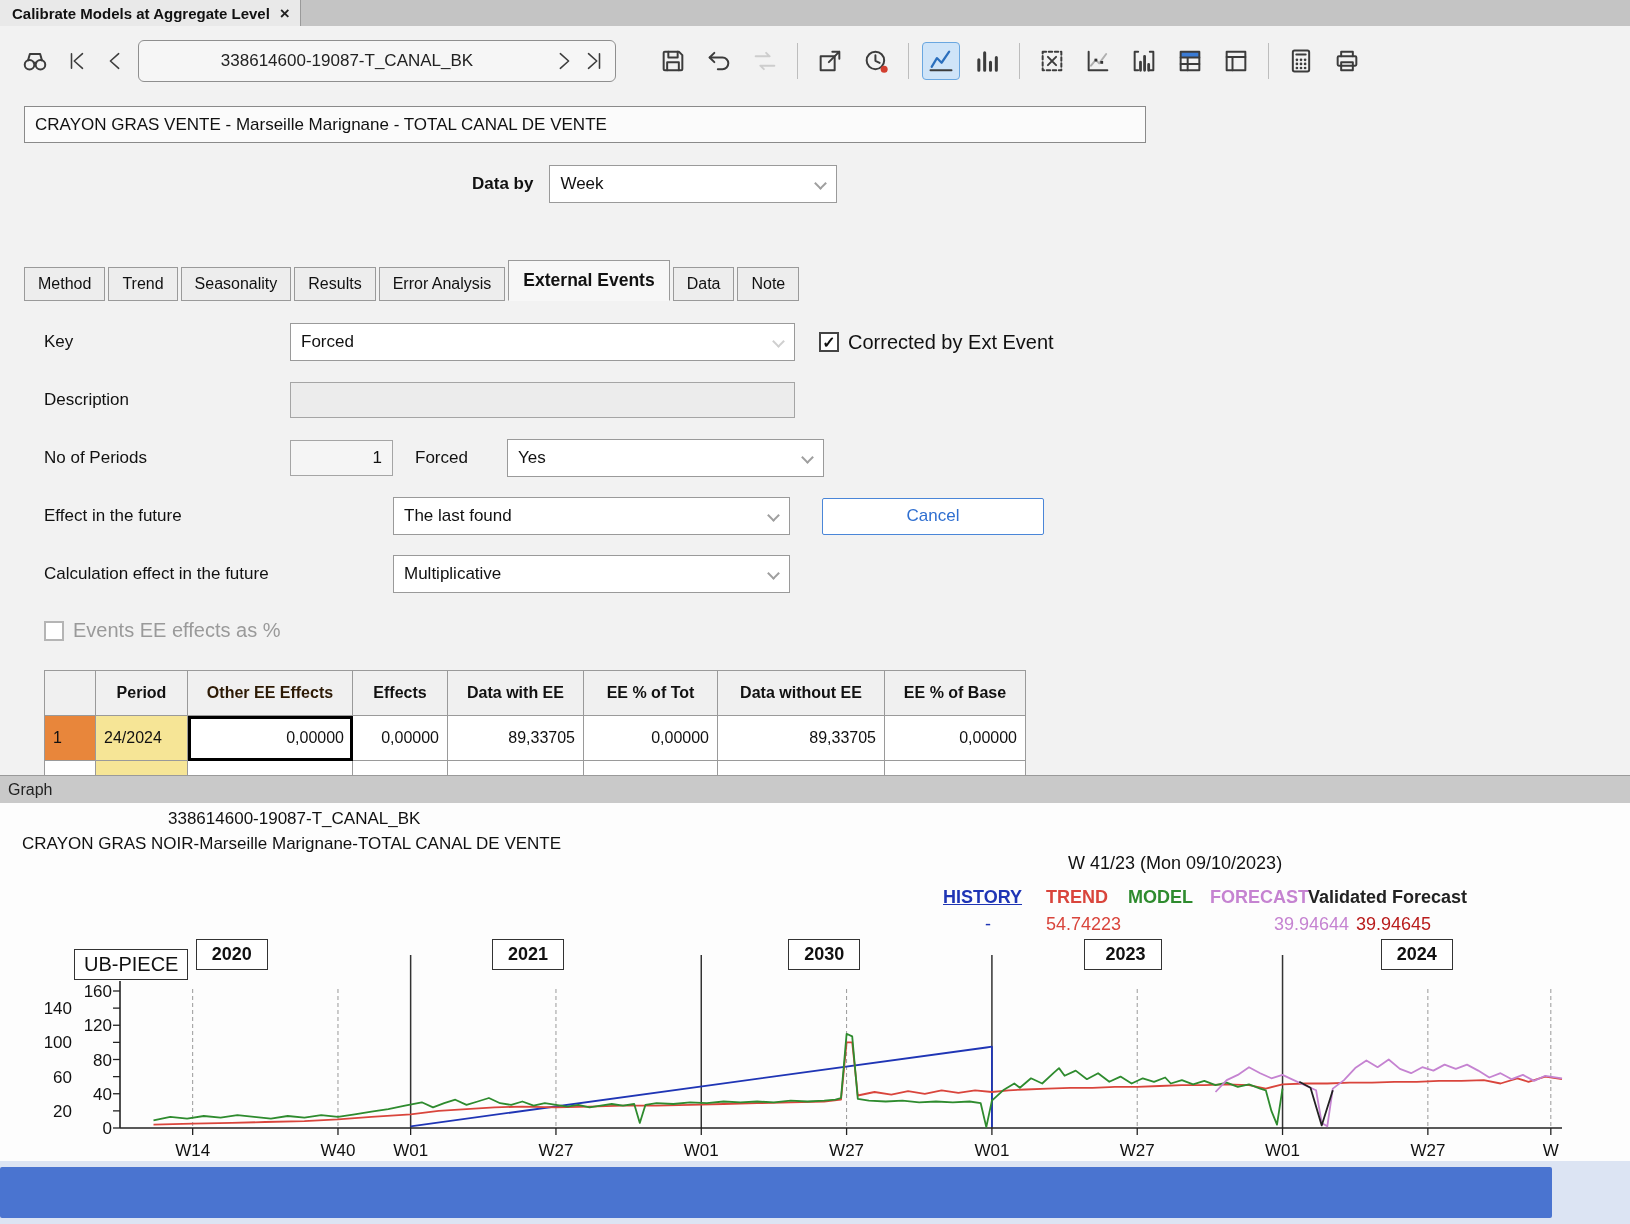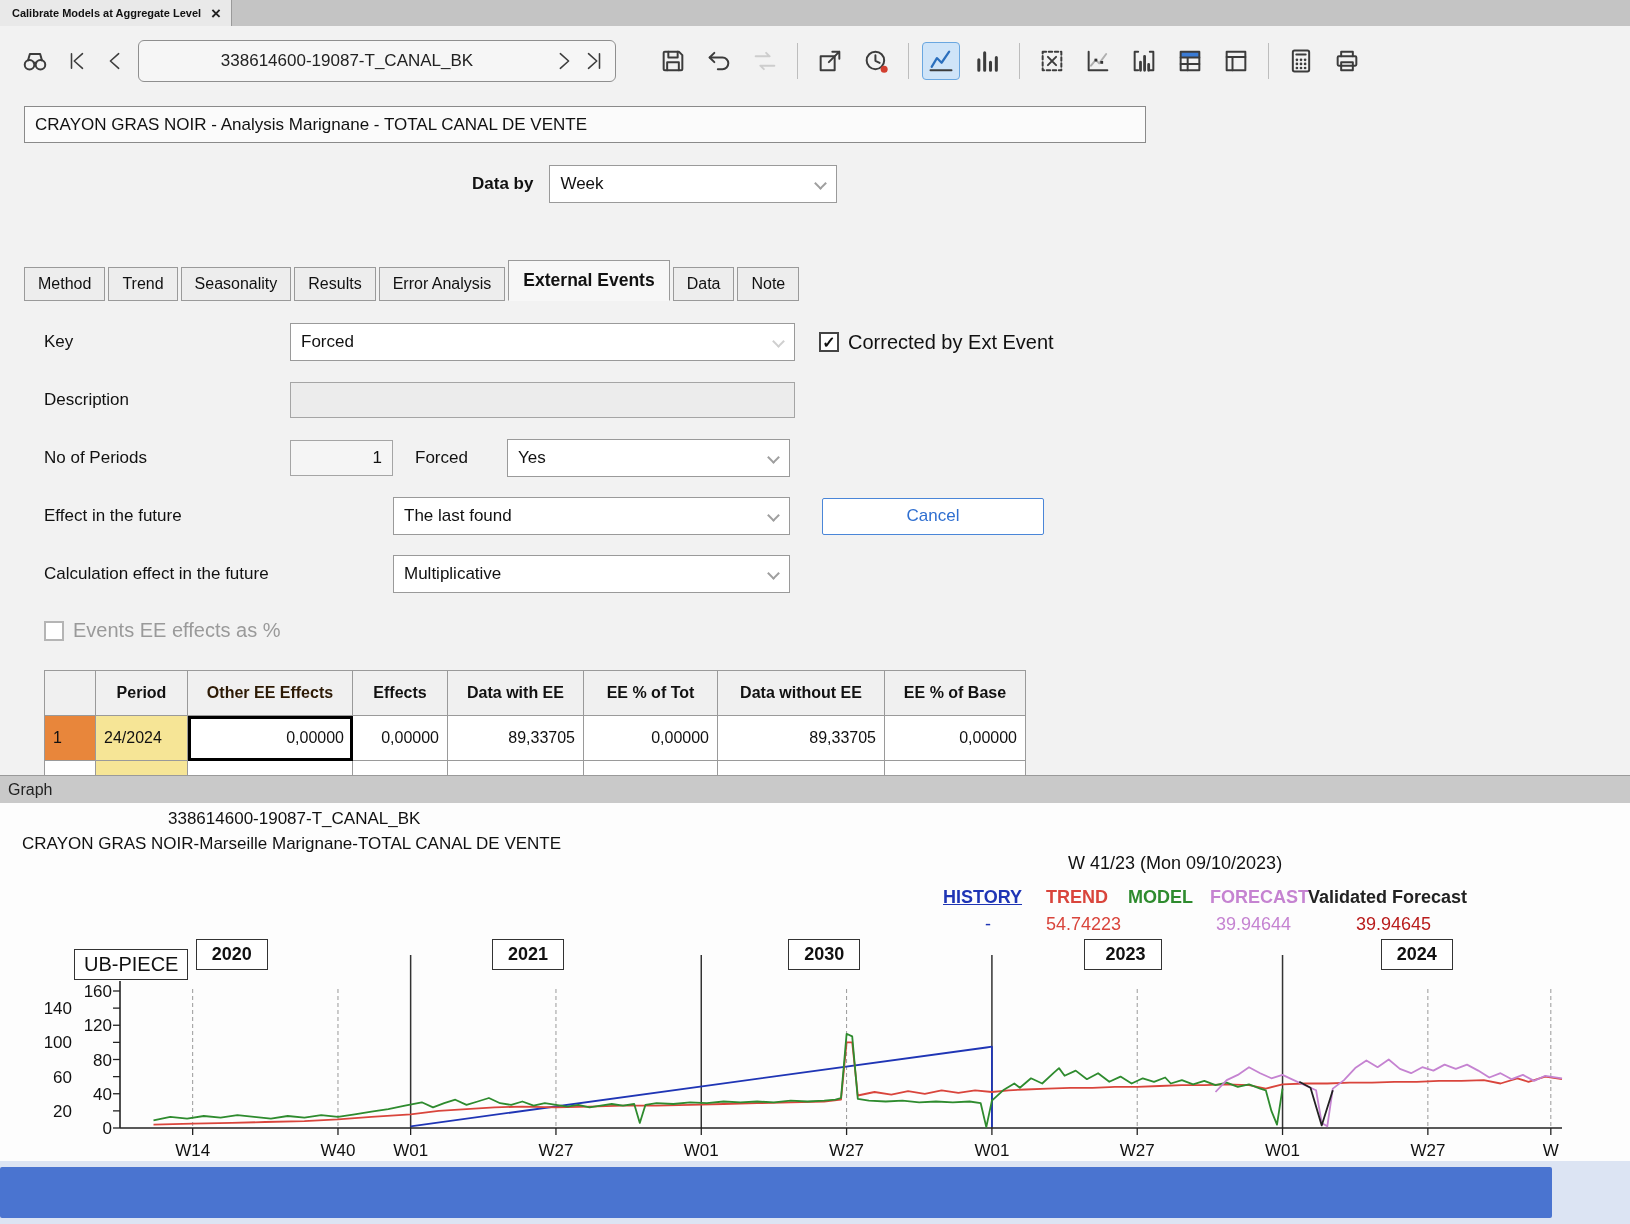--- a/index.html
+++ b/index.html
@@ -9,21 +9,21 @@
     font-family:"Liberation Sans", sans-serif;
     background:#f2f2f2; color:#111;
   }
   .app { position:relative; width:1630px; height:1224px; }
   .upper { height:775px; overflow:hidden; }
 
   
   .wintabbar { height:26px; background:#c4c4c4; display:flex; align-items:flex-end; }
   .wintab { background:#e9e9e9; height:26px; display:flex; align-items:center; gap:10px;
             padding:0 10px 0 12px; border-right:1px solid #9a9a9a; }
-  .wintab .t { font-weight:bold; font-size:11px; }
+  .wintab .t { font-weight:bold; font-size:15px; }
   .wintab .x { font-size:17px; font-weight:bold; color:#222; cursor:pointer; line-height:1; }
 
   
   .toolbar { height:70px; display:flex; align-items:center; padding-left:16px; gap:8px; }
   .icnbtn { width:38px; height:38px; display:flex; align-items:center; justify-content:center;
             border-radius:4px; cursor:pointer; }
   .icnbtn svg { width:28px; height:28px; }
   .icnbtn.active { background:#cfe4f8; border:1px solid #6aa7e0; }
   .icnbtn.disabled { opacity:.55; }
   .sep { width:1px; height:36px; background:#bdbdbd; margin:0 5px; }
@@ -59,21 +59,21 @@
 
   
   .form { margin-top:22px; }
   .frow { display:flex; align-items:center; margin:0 0 20px 44px; height:38px; }
   .flbl { width:246px; font-size:17px; }
   .dd-key { width:505px; } .dd-key .chev, .dd-dis .chev { border-color:#cfcfcf; }
   .txtfield { border:1px solid #a5a5a5; height:36px; }
   .txt-desc { width:505px; background:#ececec; }
   .txt-nop { width:103px; background:#f5f5f5; text-align:right; padding:7px 10px 0 0; font-size:17px; }
   .lbl-forced { margin-left:22px; width:70px; font-size:17px; }
-  .dd-yes { width:283px; margin-left:22px; }
+  .dd-yes { width:317px; margin-left:22px; }
   .spacer103 { width:103px; }
   .dd-mid { width:397px; }
   .cancelbtn { margin-left:32px; width:222px; height:37px; background:#fff; border:1px solid #4a86d8;
                color:#2f6fd0; font-size:17px; display:flex; align-items:center; justify-content:center;
                cursor:pointer; border-radius:2px; }
   .chkrow { margin-left:24px; display:flex; align-items:center; gap:9px; }
   .chkbox { width:20px; height:20px; border:2px solid #444; background:#fff; display:flex;
             align-items:center; justify-content:center; font-size:16px; font-weight:bold; cursor:pointer; }
   .chkbox.off { border-color:#b5b5b5; }
   .chklbl { font-size:20px; }
@@ -98,21 +98,21 @@
 
   
   .grapharea { position:relative; height:358px; background:#fdfdfd; }
   .gt1 { position:absolute; left:168px; top:6px; font-size:17px; }
   .gt2 { position:absolute; left:22px; top:31px; font-size:17px; }
   .gdate { position:absolute; left:1068px; top:50px; font-size:18px; }
   .lg { position:absolute; top:84px; font-size:18px; font-weight:bold; cursor:pointer; }
   .lg.u { text-decoration:underline; }
   .lgv { position:absolute; top:111px; font-size:18px; }
   .l0{left:943px} .l1{left:1046px} .l2{left:1128px} .l3{left:1210px} .l4{left:1308px; font-weight:600;}
-  .v0{left:985px} .v1{left:1046px} .v3{left:1216px} .v4{left:1356px}
+  .v0{left:985px} .v1{left:1046px} .v3{left:1274px} .v4{left:1356px}
   .unitbox { position:absolute; left:74px; top:146px; border:1.5px solid #333; background:#fff;
              padding:3px 9px; font-size:20px; }
   .year-box { position:absolute; top:136px; border:1.5px solid #333; background:#fff;
               padding:4px 15px; font-size:18px; font-weight:bold; }
   #chart-svg { position:absolute; left:0; top:0; font-family:"Liberation Sans", sans-serif; }
   #year-boxes { position:absolute; inset:0; pointer-events:none; }
 
   
   .hscroll { height:63px; background:#dce4f3; position:relative; }
   .hthumb { position:absolute; left:0; top:6px; height:51px; width:1552px; background:#4a74d0; border-radius:2px; cursor:grab; }
@@ -252,21 +252,21 @@
       <div class="icnbtn">
         <svg viewBox="0 0 24 24">
             <path class="st" d="M7 8V4h10v4"></path>
             <rect class="st" x="4" y="8" width="16" height="8" rx="1"></rect>
             <rect class="st" x="7" y="13" width="10" height="7" fill="#fff"></rect>
           </svg>
       </div>
     </div>
 
     <div class="titlerow">
-      <div class="titlefield">CRAYON GRAS NOIR - Analysis Marignane - TOTAL CANAL DE VENTE</div>
+      <div class="titlefield">CRAYON GRAS VENTE - Marseille Marignane - TOTAL CANAL DE VENTE</div>
     </div>
 
     <div class="databyrow">
       <span class="lbl">Data by</span>
       <div class="dd dd-databy">
         <span>Week</span>
         <span class="chev"></span>
       </div>
     </div>
 

